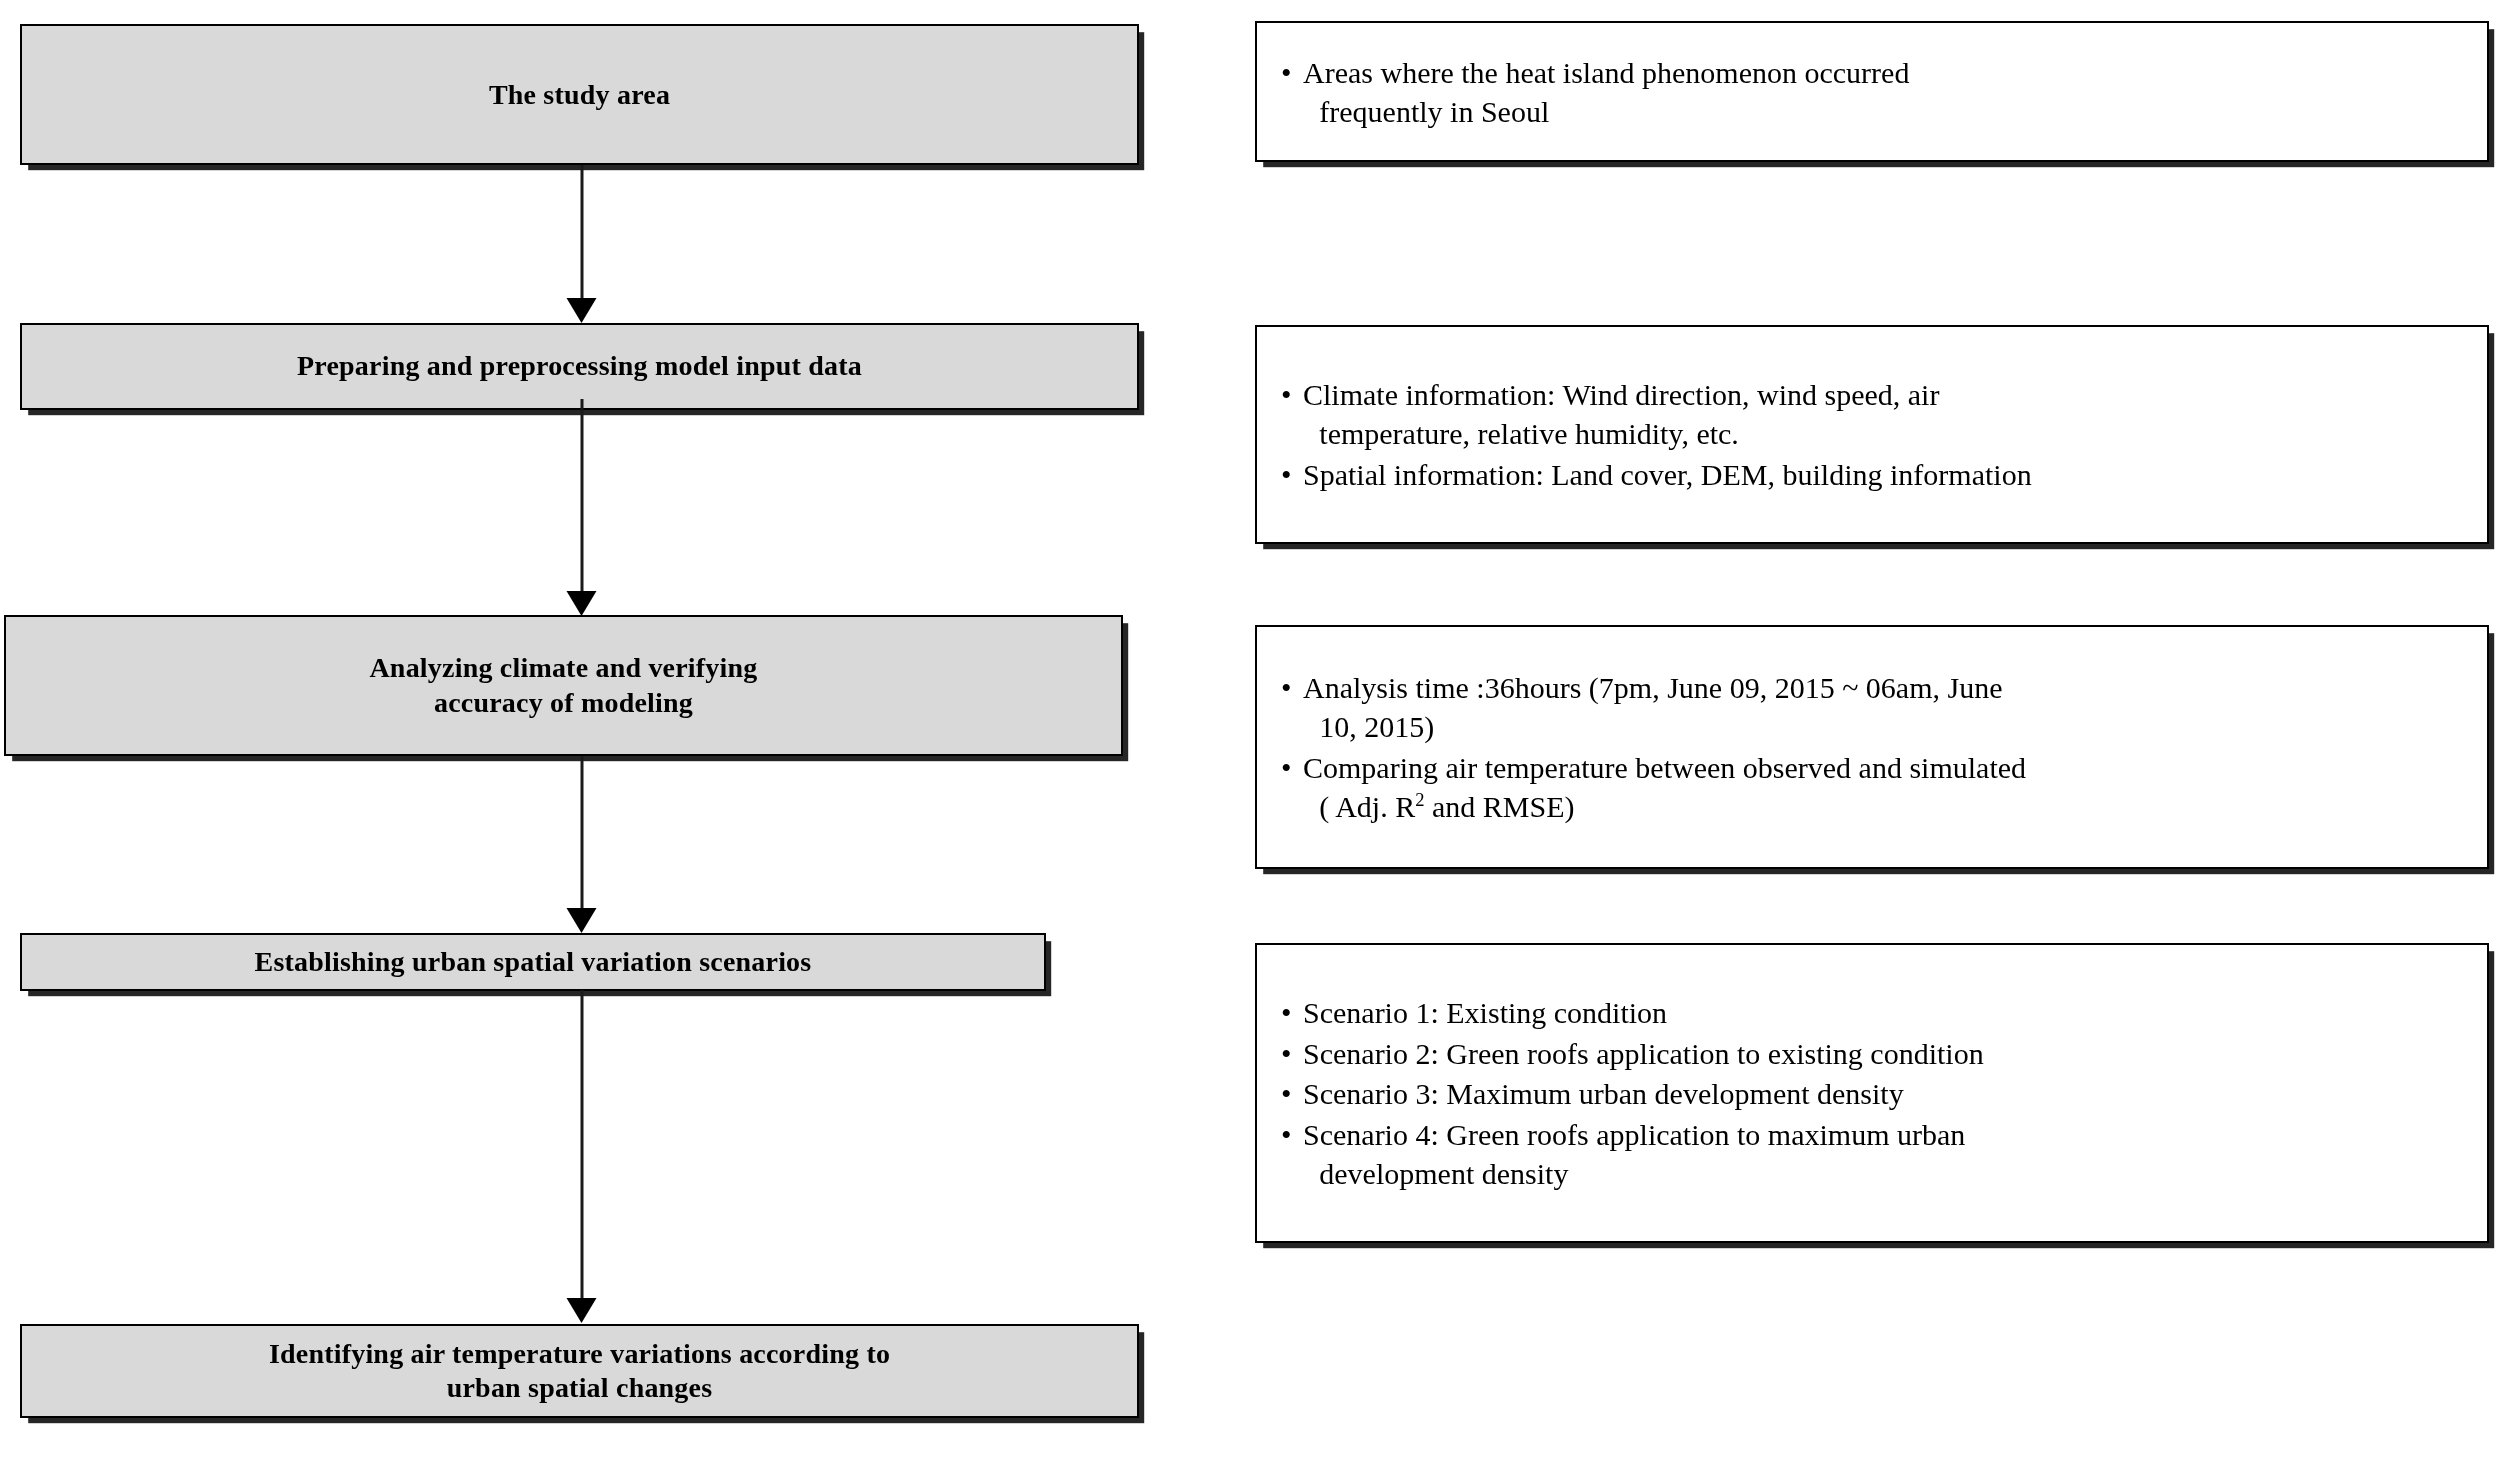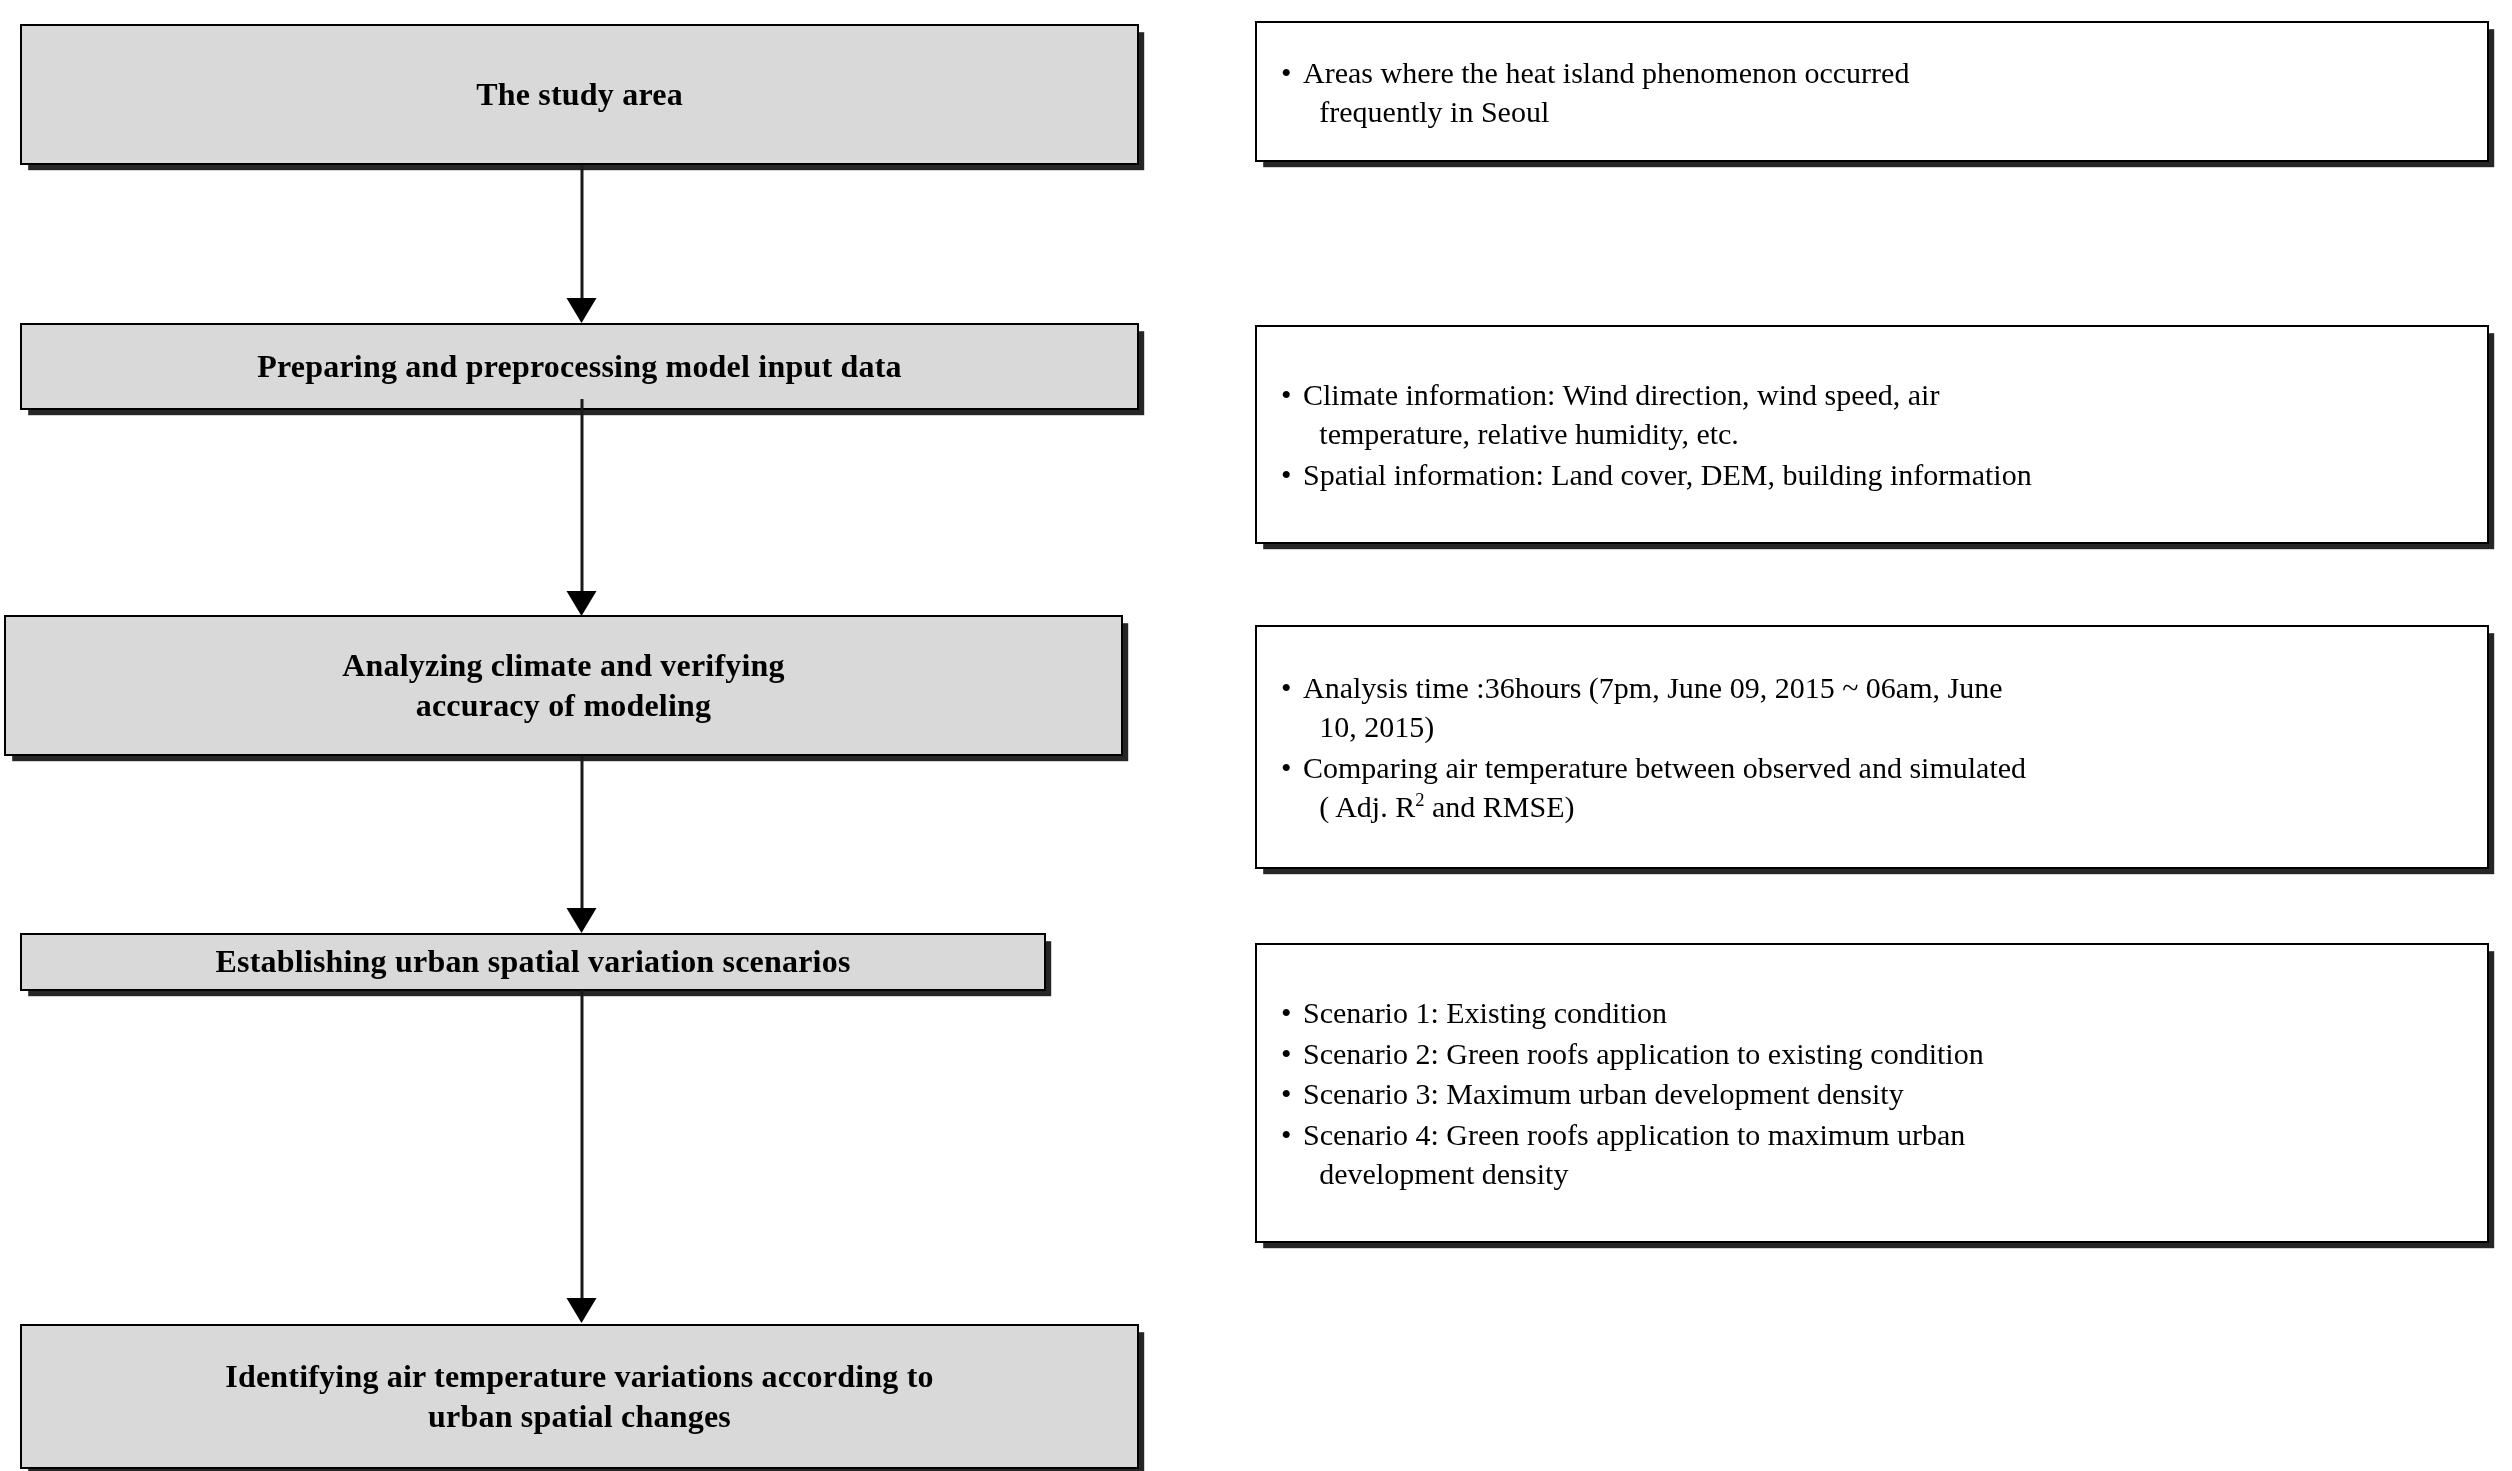--- a/index.html
+++ b/index.html
@@ -26,21 +26,21 @@
     background: #d9d9d9;
     border: 2.2px solid #000000;
     box-shadow: 6.7px 6.7px 0 -1.5px rgba(0,0,0,0.85);
     display: flex;
     align-items: center;
     justify-content: center;
     text-align: center;
   }
   .proc-label {
     font-weight: bold;
-    font-size: 32px;
+    font-size: 28px;
     line-height: 1.22;
     letter-spacing: 0.2px;
     padding: 0 19px;
     text-align: center;
   }
 
   
   .detail-box {
     position: absolute;
     box-sizing: border-box;
@@ -117,21 +117,21 @@
     <div class="proc-label">
       <span>Analyzing climate and verifying</span><br>
       <span>accuracy of modeling</span>
     </div>
   </div>
 
   <div class="proc-box" style="left:20px; top:933px; width:1026px; height:58px;">
     <div class="proc-label">Establishing urban spatial variation scenarios</div>
   </div>
 
-  <div class="proc-box" style="left:20px; top:1324px; width:1119px; height:145px;">
+  <div class="proc-box" style="left:20px; top:1324px; width:1119px; height:94px;">
     <div class="proc-label">
       <span>Identifying air temperature variations according to</span><br>
       <span>urban spatial changes</span>
     </div>
   </div>
 
   <div class="connector" style="left:582px; top:165px; height:158px;">
     <div class="shaft" style="height:133px;"></div>
     <div class="head" style="top:133px;"></div>
   </div>

